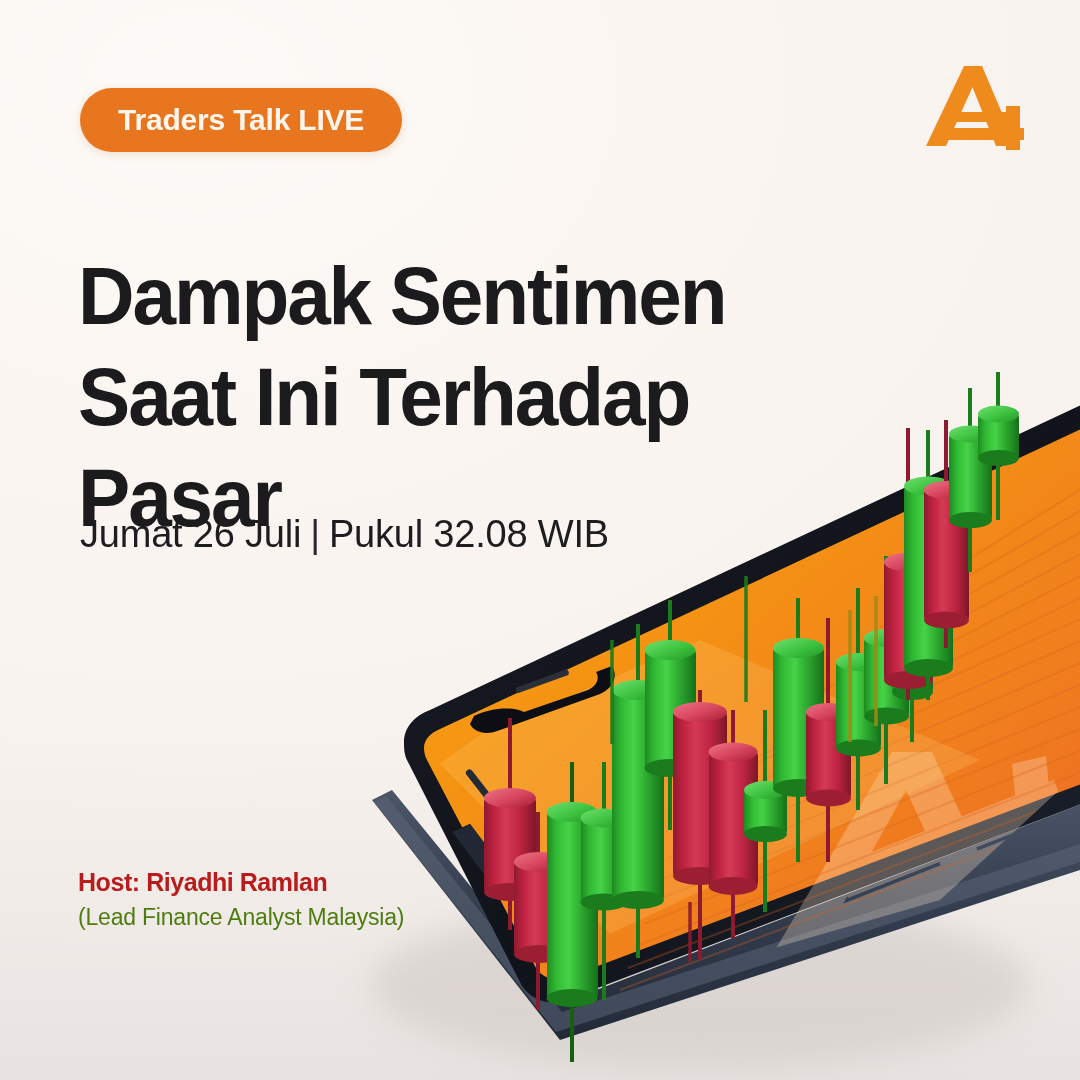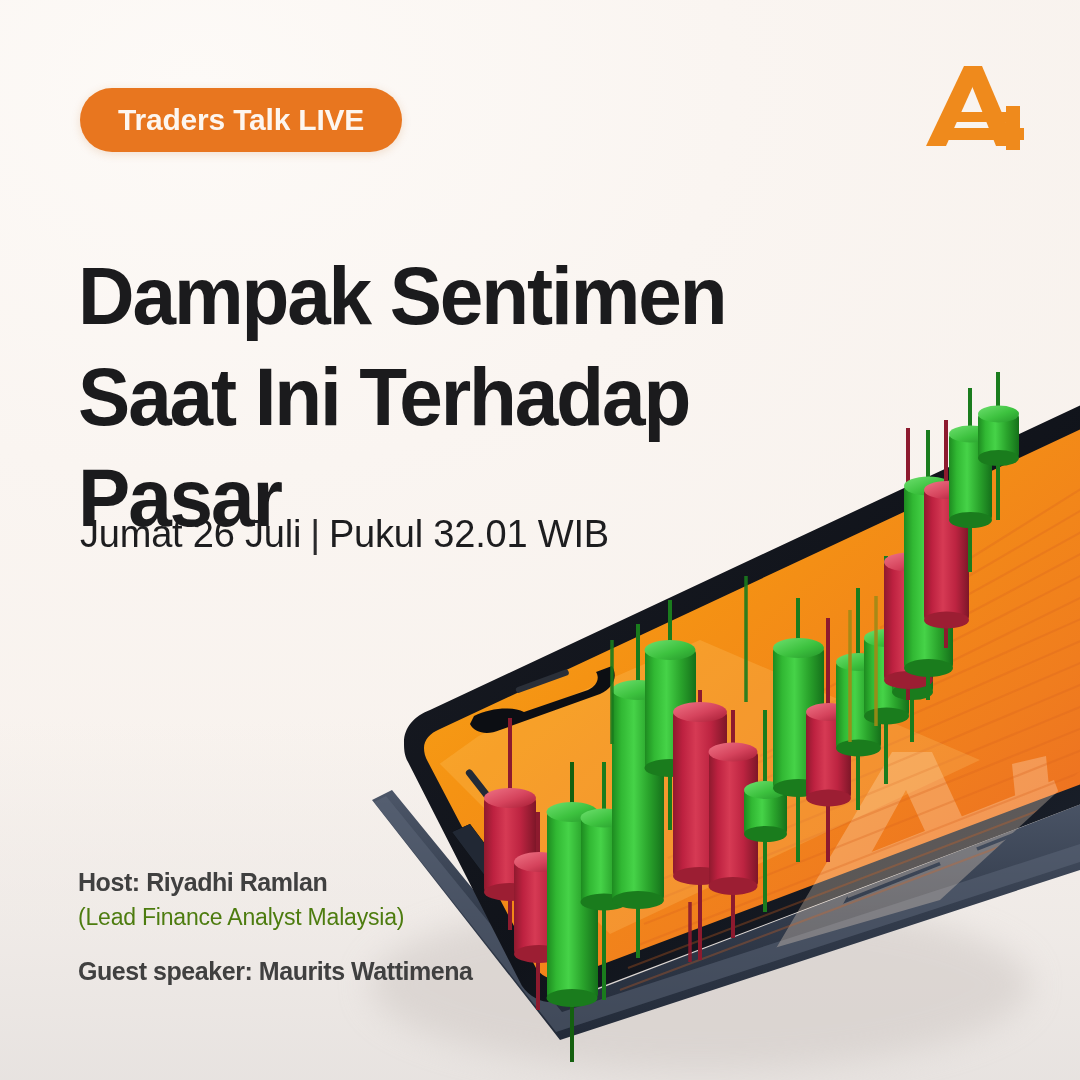--- a/index.html
+++ b/index.html
@@ -97,21 +97,21 @@
   
   .speakers {
     position: absolute;
     left: 78px;
     top: 868px;
     z-index: 40;
   }
   .sp-block { margin-bottom: 26px; }
   .sp-block:last-child { margin-bottom: 0; }
   .sp-name {
-    color: #404040;
+    color: #b91c1c;
     font-size: 25px;
     font-weight: 700;
     letter-spacing: -0.45px;
     white-space: nowrap;
     margin-bottom: 7px;
   }
   .sp-role {
     color: #4d7c0f;
     font-size: 23px;
     font-weight: 400;
@@ -433,26 +433,25 @@
     </svg>
   </div>
 
   <h1 class="headline">
     <span class="ln">Dampak Sentimen</span>
     <span class="ln">Saat Ini Terhadap</span>
     <span class="ln">Pasar</span>
   </h1>
 
   <div class="dateline">
-    <span>Jumat 26 Juli</span><span class="sep">|</span><span>Pukul 32.01 WIB</span>
+    <span>Jumat 26 Juli</span><span class="sep">|</span><span>Pukul 32.08 WIB</span>
   </div>
 
   <div class="speakers">
     <div class="sp-block">
       <div class="sp-name">Host: Riyadhi Ramlan</div>
       <div class="sp-role">(Lead Finance Analyst Malaysia)</div>
     </div>
     <div class="sp-block">
-      <div class="sp-name">Guest speaker: Maurits Wattimena</div>
     </div>
   </div>
 
 </div>
 
 </body></html>

